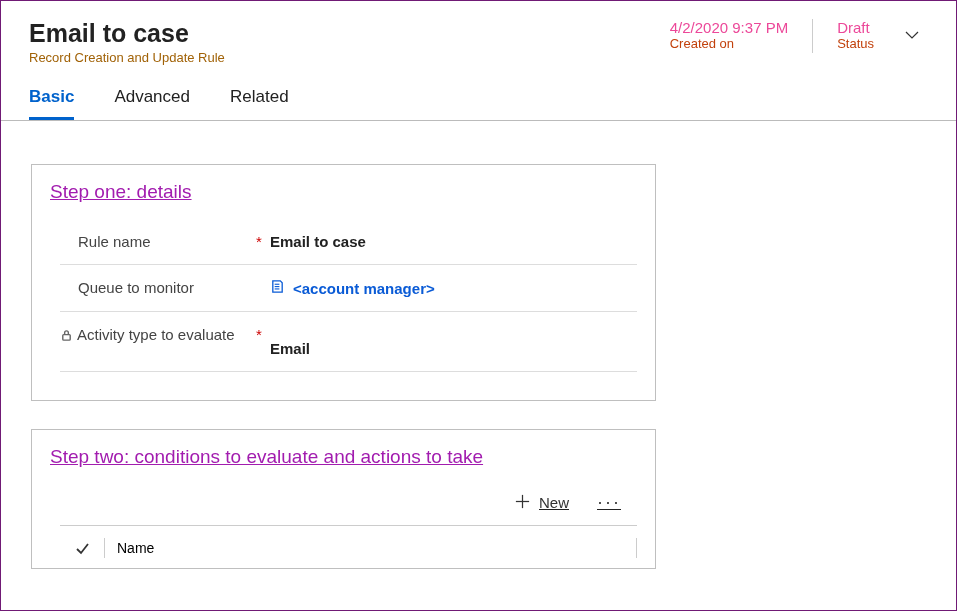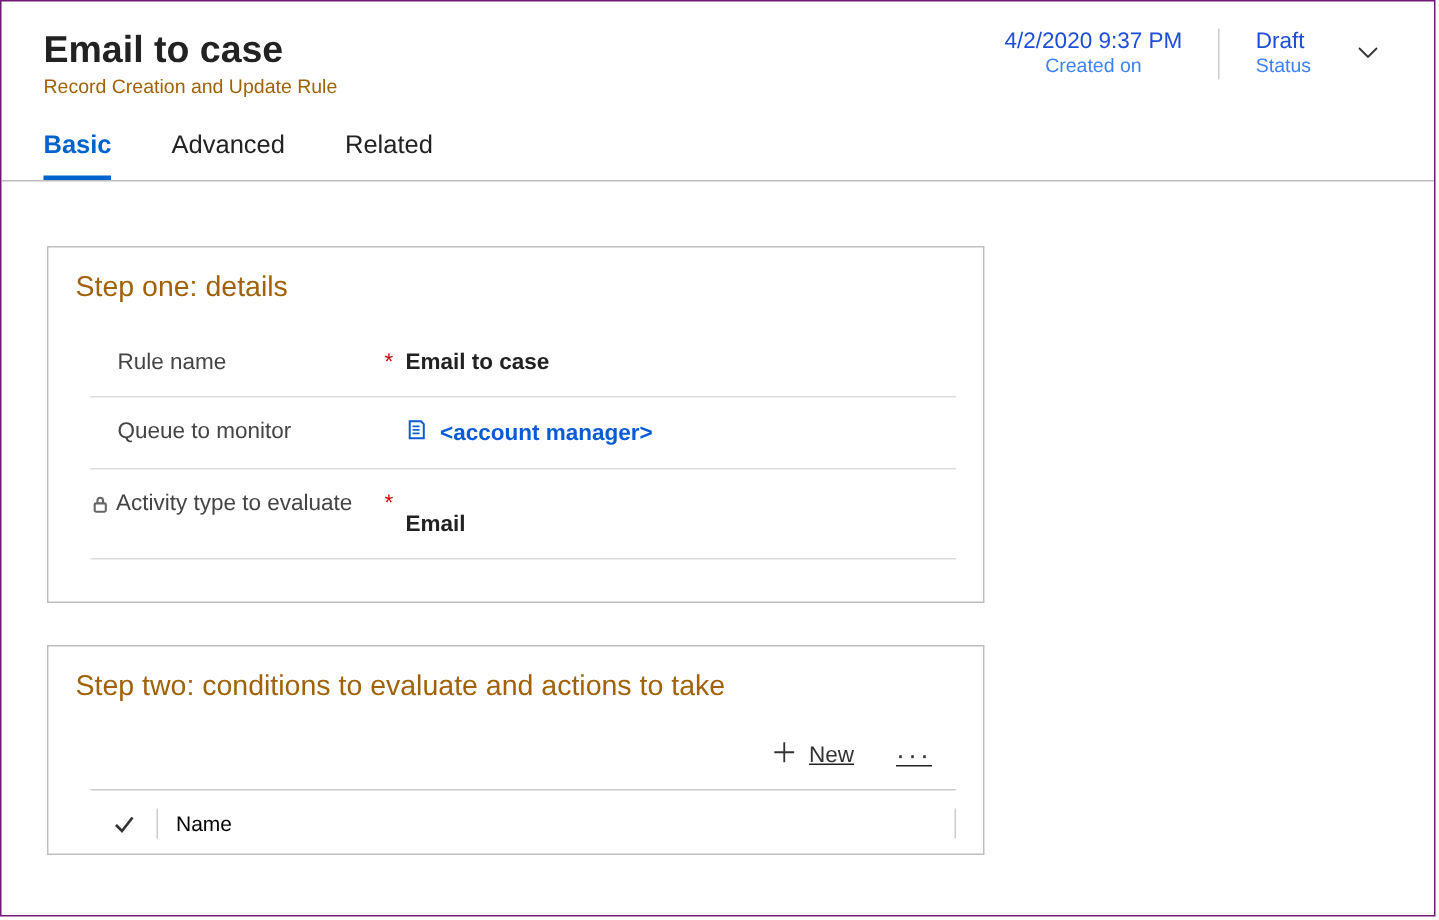--- a/index.html
+++ b/index.html
@@ -6,39 +6,39 @@
   html, body { width: 959px; height: 613px; font-family: "Segoe UI", Arial, sans-serif; background: #fff; color: #222; overflow: hidden; }
   .window { width: 957px; height: 611px; border: 1px solid #701a75; position: relative; }
   
   .header { border-bottom: 1px solid #bbb; padding: 18px 28px 0 28px; }
   .header-row { display: flex; align-items: flex-start; }
   .title-block { flex: 1; }
   .title { font-size: 25px; font-weight: 600; color: #222; }
   .subtitle { font-size: 13px; color: #a16207; margin-top: 2px; }
   .meta { display: flex; align-items: flex-start; gap: 24px; padding-right: 6px; }
   .meta-block { display: flex; flex-direction: column; }
-  .meta-value { font-size: 15px; color: #1d4ed8; font-weight: 400; }
-  .meta-label { font-size: 13px; color: #3b82f6; text-align: center; }
+  .meta-value { font-size: 15px; color: #ec4899; font-weight: 400; }
+  .meta-label { font-size: 13px; color: #c2410c; }
   .divider-v { width: 1px; height: 34px; background: #ccc; }
   .chevron { margin-top: 6px; margin-left: 4px; }
   .chevron svg { width: 20px; height: 20px; stroke: #333; stroke-width: 1.2; fill: none; }
   
   .tabs { display: flex; gap: 40px; margin-top: 22px; font-size: 17px; }
   .tab { padding-bottom: 10px; cursor: pointer; color: #222; }
   .tab.active { color: #0062cc; font-weight: 600; border-bottom: 3px solid #0062cc; }
   
   .scroll-area { position: absolute; top: 153px; left: 0; right: 0; bottom: 0; overflow-y: scroll; }
   
   .scroll-area::-webkit-scrollbar { width: 14px; }
   .scroll-area::-webkit-scrollbar-track { background: #f4f4f4; }
   .scroll-area::-webkit-scrollbar-thumb { background: #c0c0c0; }
   .scroll-area::-webkit-scrollbar-button { background: #f4f4f4; height: 14px; }
   .content { padding: 10px 0 2px 30px; }
   .panel { width: 625px; border: 1px solid #bfbfbf; padding: 16px 18px 28px 18px; background: #fff; margin-bottom: 28px; }
-  .panel-title { font-size: 19px; font-weight: 400; color: #a16207; margin-bottom: 16px; }
+  .panel-title { font-size: 19px; font-weight: 400; color: #a21caf; margin-bottom: 16px; text-decoration: underline; }
   .field-row { display: flex; border-bottom: 1px solid #ddd; padding: 14px 0 14px 0; margin-left: 10px; }
   .field-row:last-child { border-bottom: none; }
   .field-label-wrap { width: 196px; display: flex; align-items: flex-start; gap: 4px; }
   .field-label { font-size: 15px; color: #444; }
   .lock-icon svg { width: 13px; height: 13px; stroke: #666; fill: none; stroke-width: 1.5; margin-top: 3px; }
   .req { color: #c00; font-size: 15px; width: 14px; }
   .field-value { font-size: 15px; font-weight: 600; color: #222; }
   .field-value.link { color: #0a5bd6; font-weight: 600; display: flex; align-items: center; gap: 8px; }
   .link-icon svg { width: 15px; height: 15px; fill: #0a5bd6; }
   

